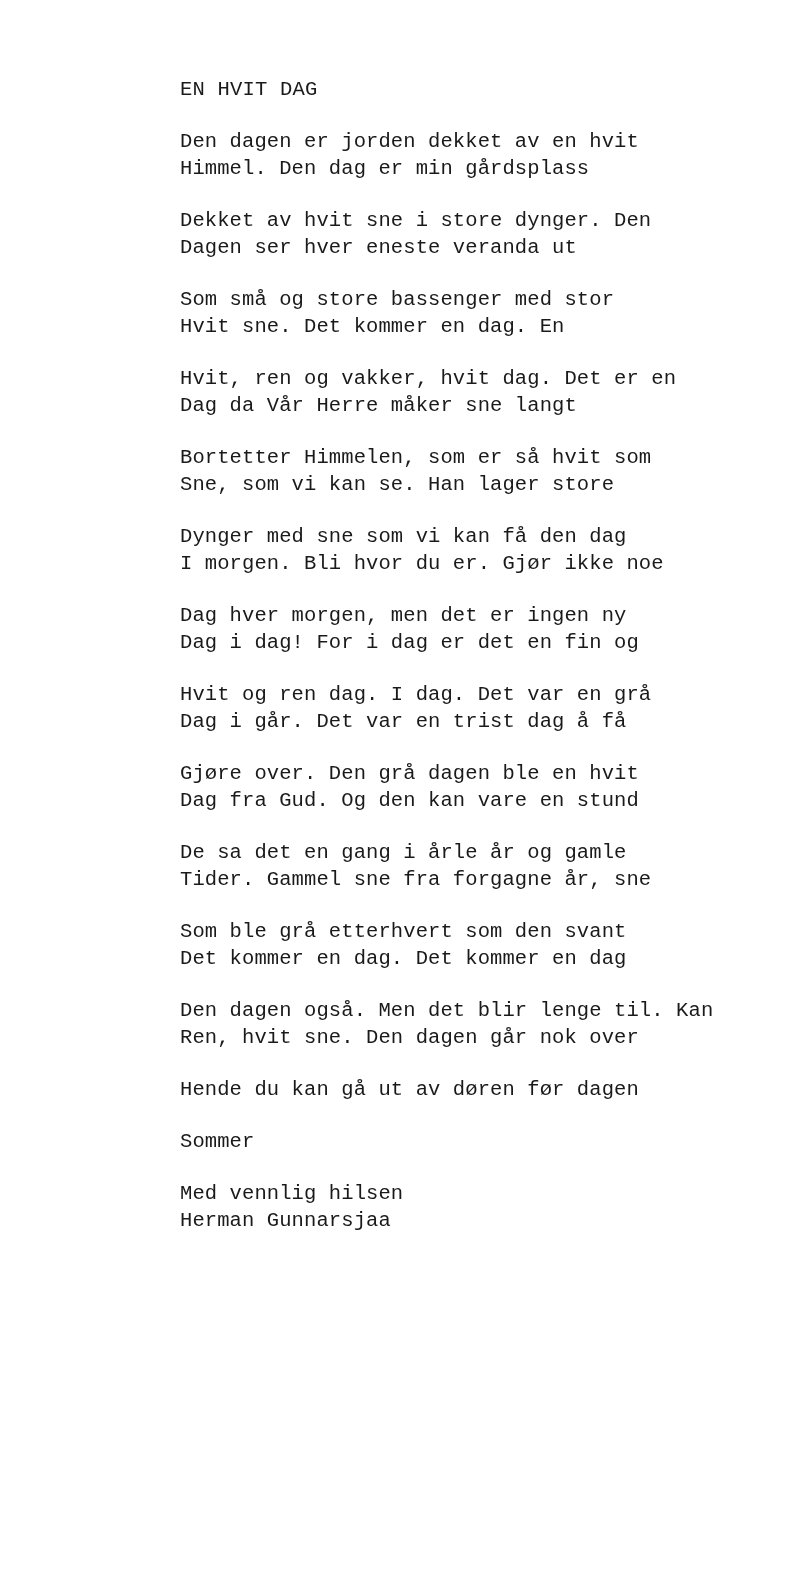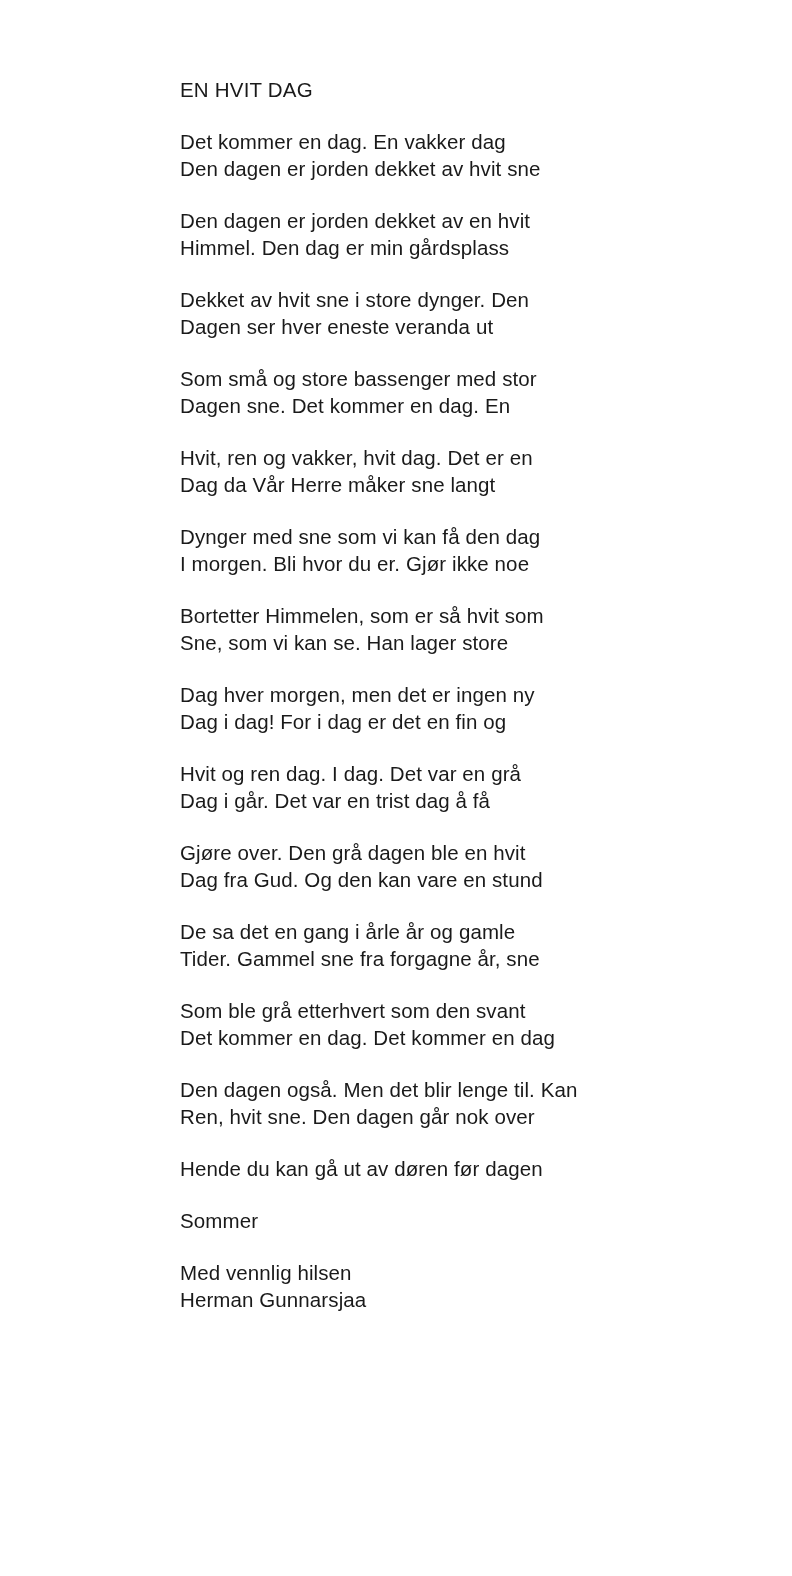--- a/index.html
+++ b/index.html
@@ -13,20 +13,21 @@
     font-family: "Liberation Sans", sans-serif;
     color: #1a1a1a;
     overflow: hidden;
   }
   .page {
     width: 732px;
     height: 1576px;
     background: #ffffff;
     box-sizing: border-box;
     position: relative;
+    font-family: Liberation Mono, monospace;
   }
   .content {
     position: absolute;
     left: 180px;
     top: 76px;
     width: 520px;
   }
   .poem-title {
     font-size: 20.5px;
     line-height: 27px;
@@ -52,46 +53,42 @@
   }
 </style>
 </head>
 <body>
 
 <div class="page">
   <div class="content">
     <div class="poem-title">EN HVIT DAG</div>
     <div id="stanza-container">
         <div class="stanza">
-          <div class="line">Det kommer en dag. En vakker dag</div>
-          <div class="line">Den dagen er jorden dekket av hvit sne</div>
-        </div>
-        <div class="stanza">
           <div class="line">Den dagen er jorden dekket av en hvit</div>
           <div class="line">Himmel. Den dag er min gårdsplass</div>
         </div>
         <div class="stanza">
           <div class="line">Dekket av hvit sne i store dynger. Den</div>
           <div class="line">Dagen ser hver eneste veranda ut</div>
         </div>
         <div class="stanza">
           <div class="line">Som små og store bassenger med stor</div>
-          <div class="line">Dagen sne. Det kommer en dag. En</div>
+          <div class="line">Hvit sne. Det kommer en dag. En</div>
         </div>
         <div class="stanza">
           <div class="line">Hvit, ren og vakker, hvit dag. Det er en</div>
           <div class="line">Dag da Vår Herre måker sne langt</div>
         </div>
         <div class="stanza">
+          <div class="line">Bortetter Himmelen, som er så hvit som</div>
+          <div class="line">Sne, som vi kan se. Han lager store</div>
+        </div>
+        <div class="stanza">
           <div class="line">Dynger med sne som vi kan få den dag</div>
           <div class="line">I morgen. Bli hvor du er. Gjør ikke noe</div>
-        </div>
-        <div class="stanza">
-          <div class="line">Bortetter Himmelen, som er så hvit som</div>
-          <div class="line">Sne, som vi kan se. Han lager store</div>
         </div>
         <div class="stanza">
           <div class="line">Dag hver morgen, men det er ingen ny</div>
           <div class="line">Dag i dag! For i dag er det en fin og</div>
         </div>
         <div class="stanza">
           <div class="line">Hvit og ren dag. I dag. Det var en grå</div>
           <div class="line">Dag i går. Det var en trist dag å få</div>
         </div>
         <div class="stanza">

